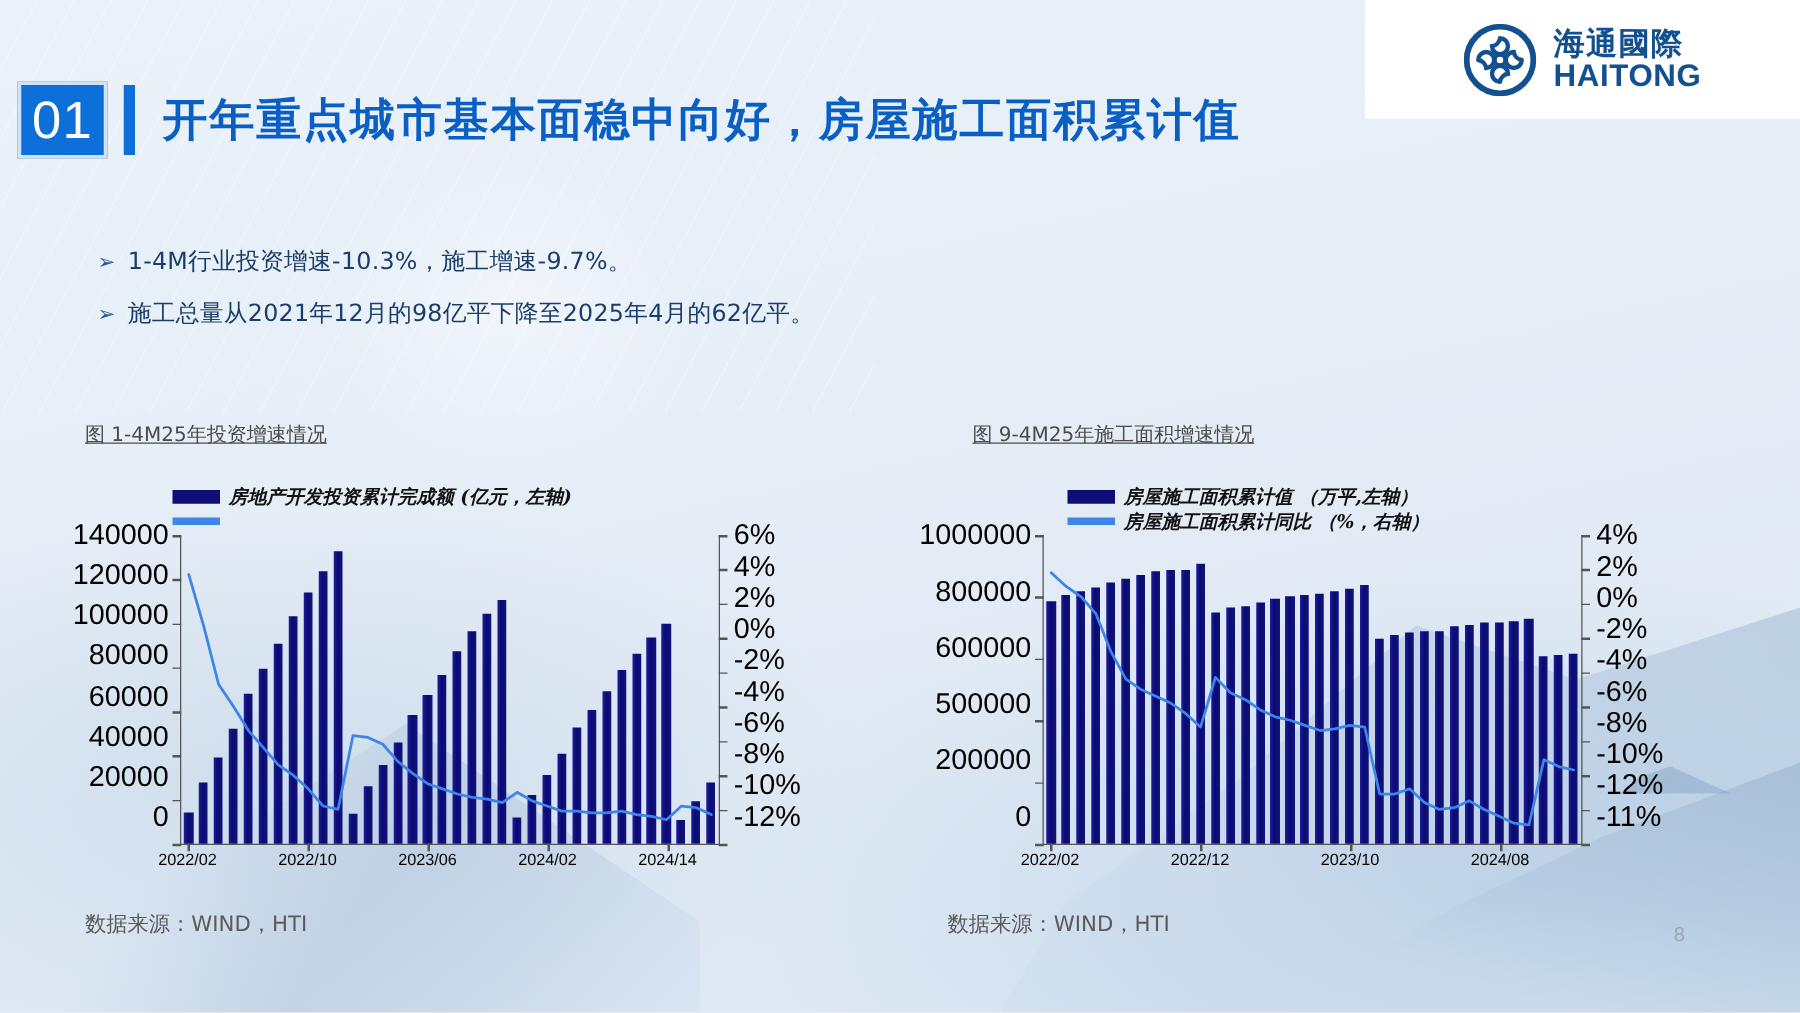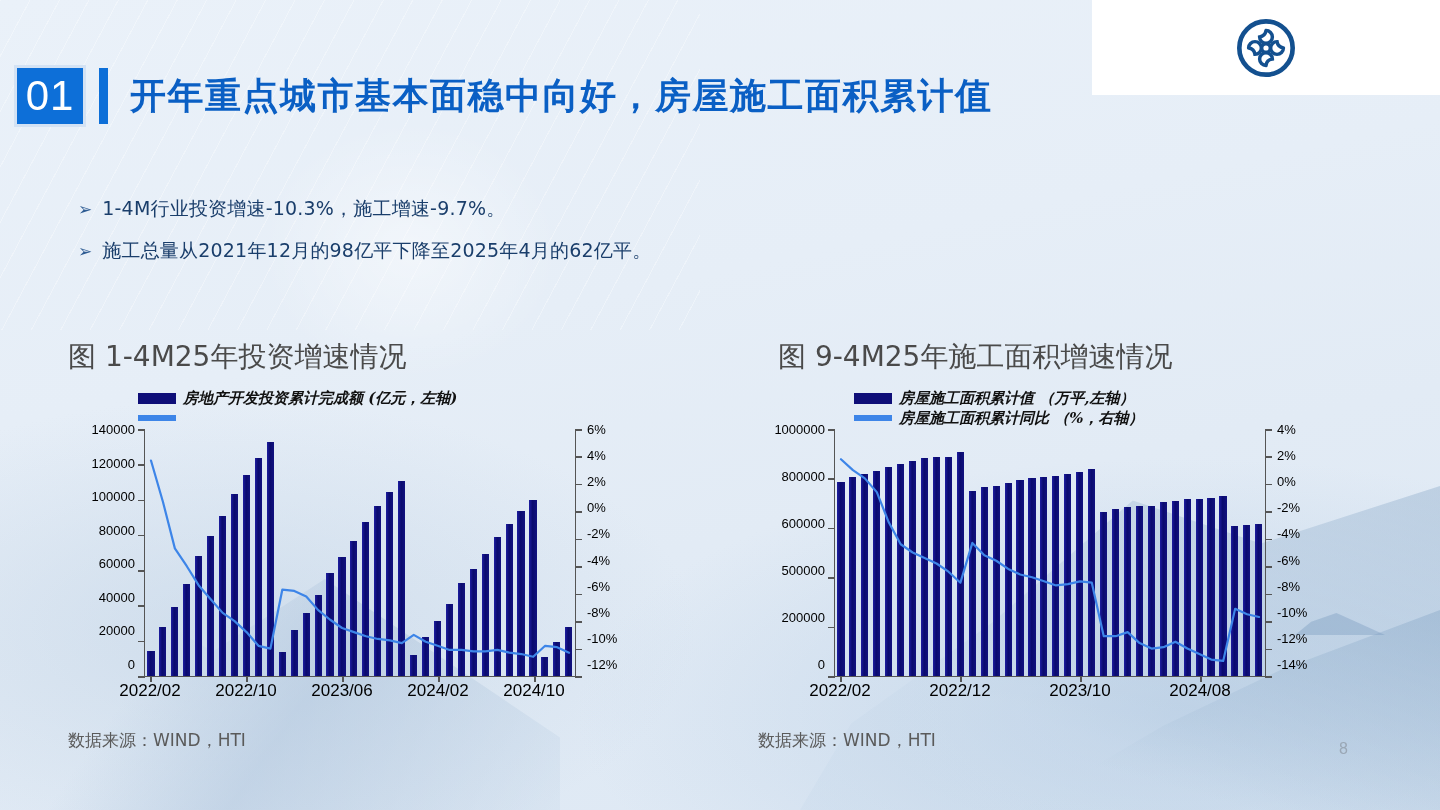--- a/index.html
+++ b/index.html
@@ -90,22 +90,22 @@
     font-size: 19px; color: #1a3e6b; white-space: nowrap; letter-spacing: .2px;
     font-family: "DejaVu Sans", sans-serif;
   }
 
   
   .chart-block { position: absolute; }
   #chart-left  { left: 60px;  top: 338px; width: 600px; }
   #chart-right { left: 750px; top: 338px; width: 600px; }
 
   .chart-caption {
-    font-size: 28px; color: #4a4a4a; margin-left: 8px; margin-bottom: 12px;
-    white-space: nowrap; font-family: "DejaVu Sans", sans-serif;
+    font-size: 16px; color: #4a4a4a; margin-left: 8px; margin-bottom: 28px;
+    white-space: nowrap; font-family: "DejaVu Sans", sans-serif; text-decoration: underline;
   }
   #chart-right .chart-caption { margin-left: 28px; }
 
   .legend { margin-left: 78px; }
   #chart-right .legend { margin-left: 104px; text-align: center; }
   .legend-row { display: flex; align-items: center; height: 20px; }
   .legend-swatch-bar  { width: 38px; height: 11px; background: #0e0e78; margin-right: 7px; flex: none; }
   .legend-swatch-line { width: 38px; height: 6px;  background: #3d85e8; margin-right: 7px; flex: none; }
   .legend-label {
     font-size: 15px; color: #111; white-space: nowrap;
@@ -113,21 +113,21 @@
   }
 
   .plot-wrap { position: relative; height: 248px; margin-top: 1px; }
   .axis-left, .axis-right {
     position: absolute; top: 0; height: 100%; width: 84px;
     display: flex; flex-direction: column; justify-content: space-between;
   }
   .axis-left  { left: 0; align-items: flex-end; }
   .axis-right { right: 0; align-items: flex-start; }
   .tick-label {
-    font-size: 13px; color: #000; line-height: 1; transform: translateY(-50%);
+    font-size: 23px; color: #000; line-height: 1; transform: translateY(-50%);
     white-space: nowrap;
   }
   .axis-left .tick-label  { padding-right: 9px; }
   .axis-right .tick-label { padding-left: 11px; }
 
   .plot {
     position: absolute; top: 0; bottom: 0;
     left: 84px; right: 84px;
     border-left: 1.6px solid #555;
     border-right: 1.6px solid #555;
@@ -144,21 +144,21 @@
   .bar {
     width: 60%;
     background: linear-gradient(90deg, #1d1da0 0%, #0a0a6e 45%, #12127f 100%);
   }
   .line-svg { position: absolute; inset: 0; width: 100%; height: 100%; overflow: visible; }
 
   .xlabels {
     position: relative; height: 30px; margin-top: 4px;
   }
   .xlabel {
-    position: absolute; font-size: 17px; color: #000; white-space: nowrap;
+    position: absolute; font-size: 13px; color: #000; white-space: nowrap;
     transform: translateX(-50%); top: 0;
   }
   .xtick { position: absolute; top: -5px; width: 1.6px; height: 6px; background: #555; }
 
   .source {
     margin-top: 18px; margin-left: 8px; font-size: 17px; color: #5a5a5a;
     white-space: nowrap; font-family: "DejaVu Sans", sans-serif;
   }
   #chart-right .source { margin-left: 8px; }
 
@@ -183,20 +183,24 @@
   <svg class="logo-mark" viewBox="0 0 100 100">
     <circle cx="50" cy="50" r="46" fill="none" stroke="#13508f" stroke-width="8"></circle>
     <g fill="none" stroke="#13508f" stroke-width="6" stroke-linecap="round">
       <path d="M50 20 a11 11 0 1 1 -11 11 a13 13 0 0 0 11 -11"></path>
       <path d="M80 50 a11 11 0 1 1 -11 -11 a13 13 0 0 0 11 11"></path>
       <path d="M50 80 a11 11 0 1 1 11 -11 a13 13 0 0 0 -11 11"></path>
       <path d="M20 50 a11 11 0 1 1 11 11 a13 13 0 0 0 -11 -11"></path>
     </g>
     <circle cx="50" cy="50" r="7" fill="none" stroke="#13508f" stroke-width="5"></circle>
   </svg>
+  <div class="logo-text">
+    <div class="logo-cn">海通國際</div>
+    <div class="logo-en">HAITONG</div>
+  </div>
 </div>
 
 <div class="header">
   <div class="num-box">
     <span>01</span>
   </div>
   <div class="hdr-bar"></div>
   <div class="hdr-title">开年重点城市基本面稳中向好，房屋施工面积累计值</div>
 </div>
 
@@ -382,21 +386,21 @@
   <div class="xlabels" id="xl-0">
       <div class="xtick" style="left: 90px;"></div>
       <div class="xlabel" style="left: 90px;">2022/02</div>
       <div class="xtick" style="left: 186px;"></div>
       <div class="xlabel" style="left: 186px;">2022/10</div>
       <div class="xtick" style="left: 282px;"></div>
       <div class="xlabel" style="left: 282px;">2023/06</div>
       <div class="xtick" style="left: 378px;"></div>
       <div class="xlabel" style="left: 378px;">2024/02</div>
       <div class="xtick" style="left: 474px;"></div>
-      <div class="xlabel" style="left: 474px;">2024/10</div>
+      <div class="xlabel" style="left: 474px;">2024/14</div>
     </div>
   <div class="source">数据来源：WIND，HTI</div>
 </div>
 
 <div class="chart-block" id="chart-right">
   <div class="chart-caption">图 9-4M25年施工面积增速情况</div>
   <div class="legend">
     <div class="legend-row">
       <span class="legend-swatch-bar"></span>
       <span class="legend-label">房屋施工面积累计值 （万平,左轴）</span>
@@ -418,21 +422,21 @@
     <div class="axis-right" id="yr-1">
         <div class="tick-label">4%</div>
         <div class="tick-label">2%</div>
         <div class="tick-label">0%</div>
         <div class="tick-label">-2%</div>
         <div class="tick-label">-4%</div>
         <div class="tick-label">-6%</div>
         <div class="tick-label">-8%</div>
         <div class="tick-label">-10%</div>
         <div class="tick-label">-12%</div>
-        <div class="tick-label">-14%</div>
+        <div class="tick-label">-11%</div>
       </div>
     <div class="plot" id="plot-1">
       <div class="bars" id="bars-1">
           <div class="bar-slot">
             <div class="bar" style="height: 78.4%;"></div>
           </div>
           <div class="bar-slot">
             <div class="bar" style="height: 80.6%;"></div>
           </div>
           <div class="bar-slot">

